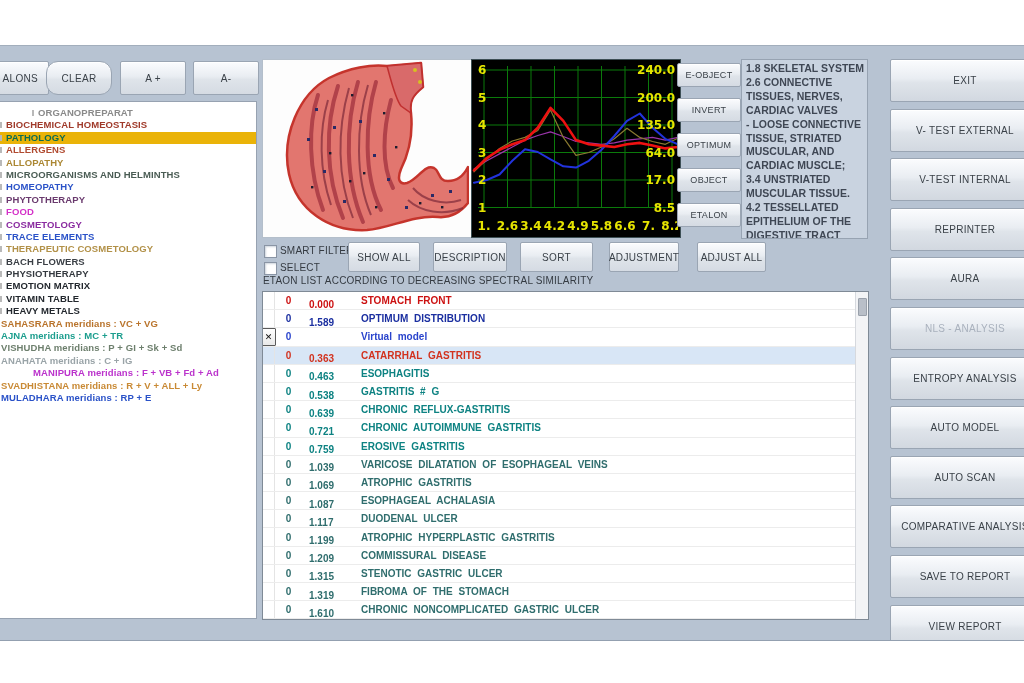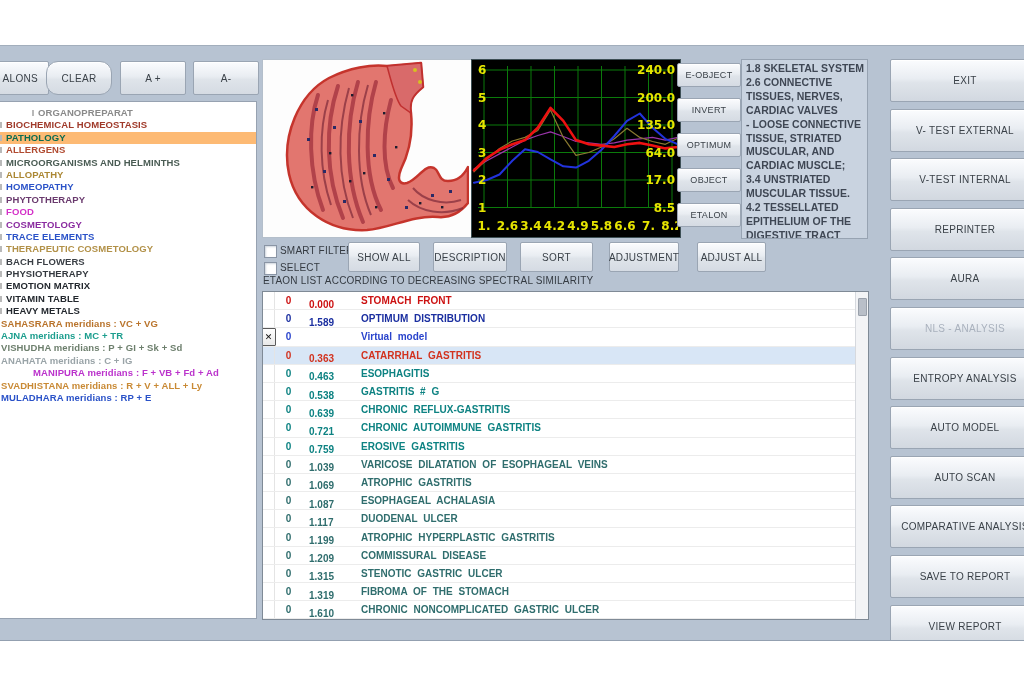--- a/index.html
+++ b/index.html
@@ -12,21 +12,21 @@
        border:1px solid #9aa5b3;border-radius:2px;color:#3a4148;font-size:10px;
        display:flex;align-items:center;justify-content:center;box-shadow:inset 0 1px 0 #fff;
        letter-spacing:.3px;cursor:default;}
   .cutleft{justify-content:flex-end;padding-right:10px;}
   
   .sidebar{position:absolute;left:0;top:55px;width:257px;height:518px;background:#fff;
            border:1px solid #97a2b1;border-left:none;overflow:hidden;padding-top:5px;box-sizing:border-box;}
   .tree-item{height:12.4px;line-height:12.4px;font-size:9.5px;font-weight:700;white-space:nowrap;
              padding-left:6px;position:relative;letter-spacing:.1px;}
   .tree-item.meridian{padding-left:1px;}
-  .tree-item.hl{background:#fdba74;}
+  .tree-item.hl{background:#eab308;}
   .tree-item::before{content:"";position:absolute;left:0;top:3px;width:2px;height:6px;background:#b9b9b9;}
   .tree-item.meridian::before{display:none;}
   
   .img-panel{position:absolute;left:262px;top:13px;width:208px;height:177px;background:#fdfdfd;
              border:1px solid #b4bfcb;}
   .chart-panel{position:absolute;left:471px;top:13px;width:208px;height:177px;background:#000;
                border:1px solid #3d4f55;}
   .obj-btn{width:62px;height:22px;left:677px;font-size:9px;}
   .desc-panel{position:absolute;left:741px;top:13px;width:127px;height:180px;background:#c9d3e0;
               border:1px solid #97a3b2;overflow:hidden;padding:2px 0 0 4px;box-sizing:border-box;
@@ -75,22 +75,22 @@
     </div>
   <div class="btn" style="left:193px;top:15px;width:64px;height:32px;">
       <span>A-</span>
     </div>
 
   <div class="sidebar">
       <div class="tree-item" style="color: rgb(138, 138, 138); margin-left: 32px;">ORGANOPREPARAT</div>
       <div class="tree-item" style="color: rgb(160, 58, 42);">BIOCHEMICAL HOMEOSTASIS</div>
       <div class="tree-item hl" style="color: rgb(11, 107, 79);">PATHOLOGY</div>
       <div class="tree-item" style="color: rgb(176, 74, 48);">ALLERGENS</div>
+      <div class="tree-item" style="color: rgb(171, 135, 51);">ALLOPATHY</div>
       <div class="tree-item" style="color: rgb(74, 92, 84);">MICROORGANISMS AND HELMINTHS</div>
-      <div class="tree-item" style="color: rgb(171, 135, 51);">ALLOPATHY</div>
       <div class="tree-item" style="color: rgb(42, 82, 200);">HOMEOPATHY</div>
       <div class="tree-item" style="color: rgb(106, 58, 110);">PHYTOTHERAPY</div>
       <div class="tree-item" style="color: rgb(212, 49, 200);">FOOD</div>
       <div class="tree-item" style="color: rgb(138, 43, 160);">COSMETOLOGY</div>
       <div class="tree-item" style="color: rgb(42, 82, 200);">TRACE ELEMENTS</div>
       <div class="tree-item" style="color: rgb(178, 145, 72);">THERAPEUTIC COSMETOLOGY</div>
       <div class="tree-item" style="color: rgb(58, 63, 69);">BACH FLOWERS</div>
       <div class="tree-item" style="color: rgb(52, 57, 63);">PHYSIOTHERAPY</div>
       <div class="tree-item" style="color: rgb(35, 40, 46);">EMOTION MATRIX</div>
       <div class="tree-item" style="color: rgb(35, 40, 46);">VITAMIN TABLE</div>

